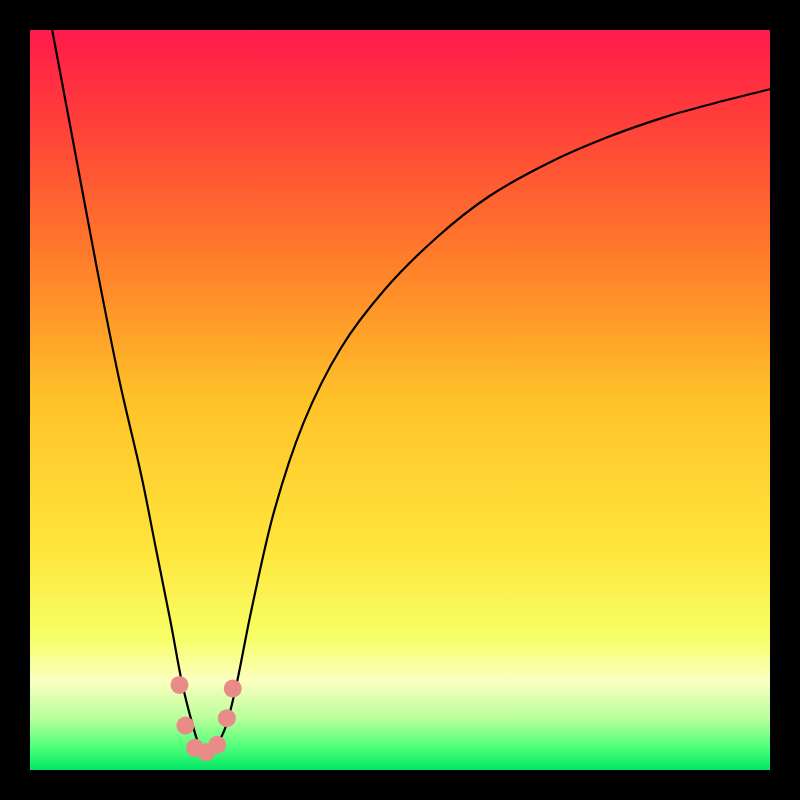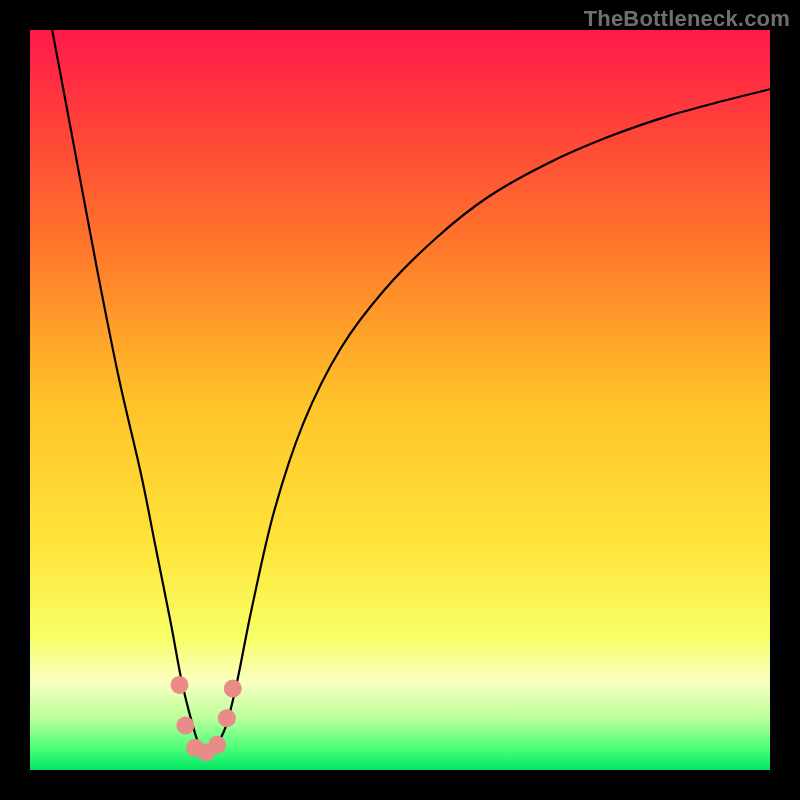--- a/index.html
+++ b/index.html
@@ -33,21 +33,20 @@
     font-weight: 600;
     color: #6f6f6f;
     letter-spacing: 0.2px;
   }
   svg { display:block; }
 </style>
 </head>
 <body>
 
 <div class="frame">
-  <div class="watermark">TheBottleneck.com</div>
   <div class="plot-area">
     <svg id="chart-svg" width="740" height="740" viewBox="0 0 740 740">
       <defs>
         <linearGradient id="bg-grad" x1="0" y1="0" x2="0" y2="1">
             <stop offset="0%" stop-color="#ff1a4b"></stop>
             <stop offset="12%" stop-color="#ff3e3a"></stop>
             <stop offset="30%" stop-color="#ff7a2a"></stop>
             <stop offset="50%" stop-color="#ffc229"></stop>
             <stop offset="70%" stop-color="#ffe53b"></stop>
             <stop offset="82%" stop-color="#f7ff66"></stop>

